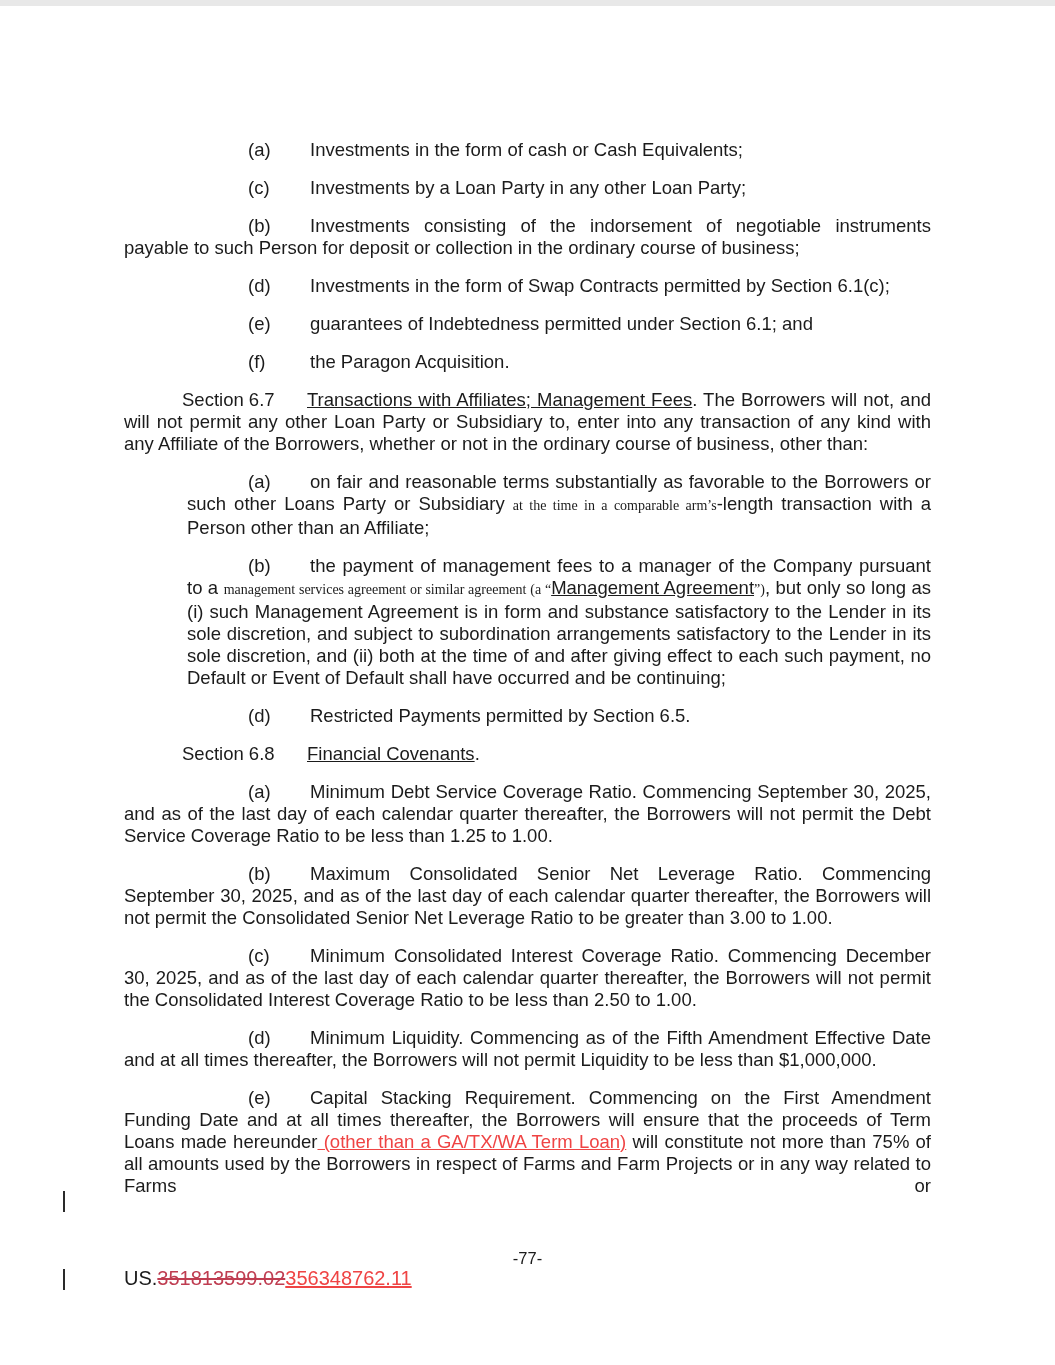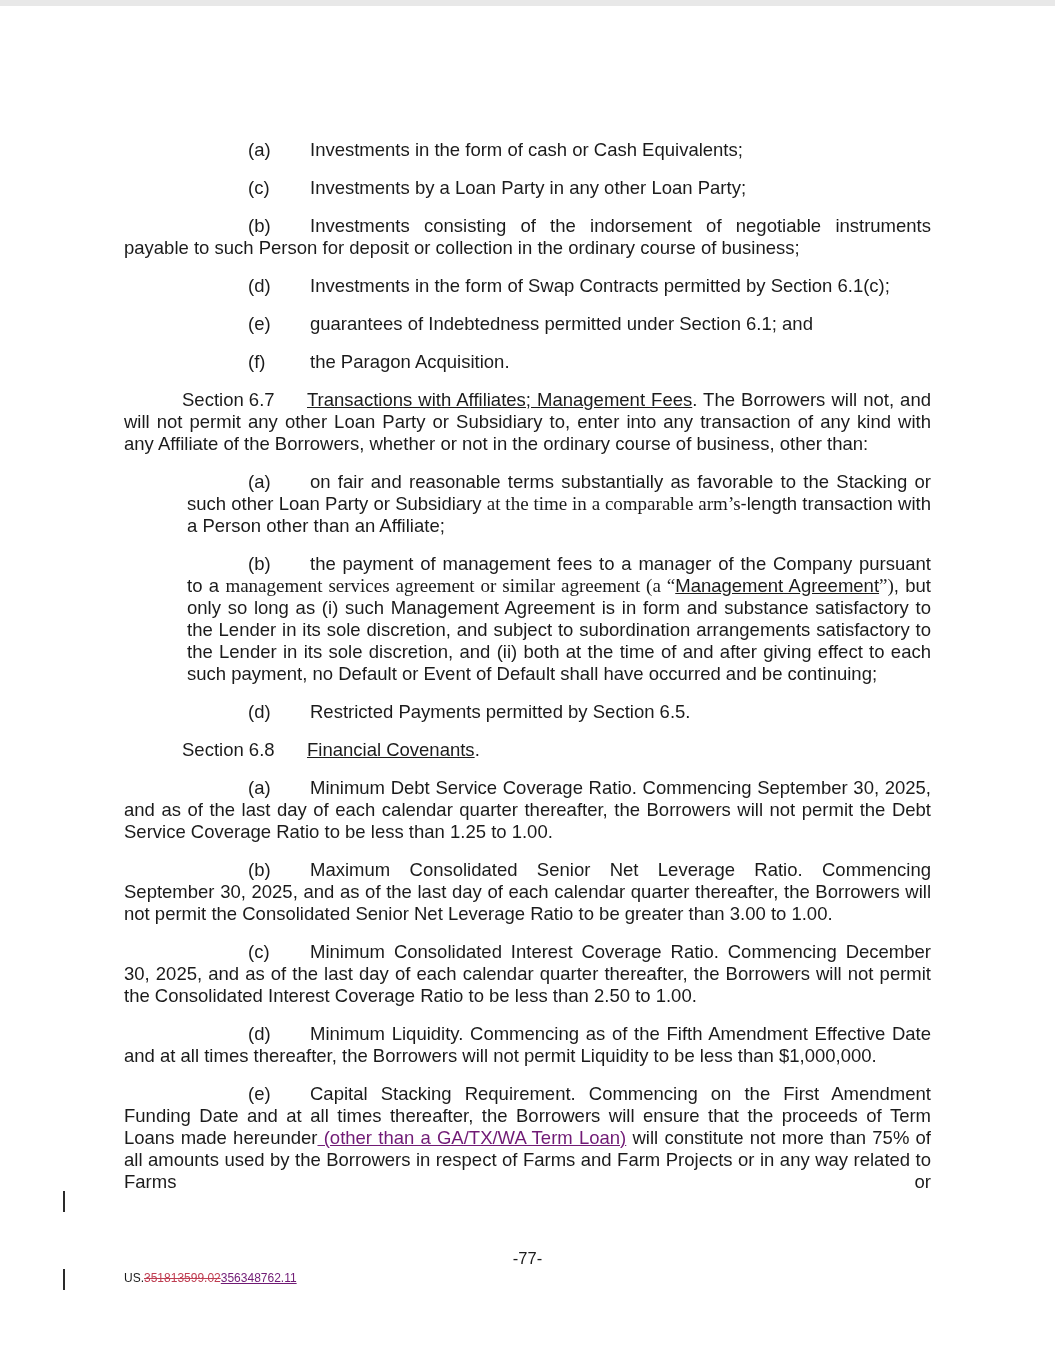--- a/index.html
+++ b/index.html
@@ -27,31 +27,31 @@
   
   p.sub { margin-left:63px; text-indent:61px; }
   
   p.fill-last { text-align-last: justify; }
 
   .lbl { display:inline-block; text-indent:0; }
   .lbl.w62  { width:62px; }
   .lbl.w125 { width:125px; }
 
   .u { text-decoration:underline; }
-  .serif { font-family:"Liberation Serif", serif; font-size:19px; }
-  .ins { color:#701a75; text-decoration:underline; }
+  .serif { font-family:"Liberation Serif", serif; font-size:14px; }
+  .ins { color:#ef4444; text-decoration:underline; }
   .del { color:#bf3d51; text-decoration:line-through; }
 
   .footer-pagenum {
     position:absolute; top:1243px; left:0; right:0;
     text-align:center; font-size:16.5px; line-height:19px;
   }
   .footer-docid {
     position:absolute; top:1263px; left:124px;
-    font-size:12px; line-height:19px;
+    font-size:20px; line-height:19px;
   }
   .changebar {
     position:absolute; left:63px; width:2px; height:21px;
     background:#2a2a2a;
   }
   .changebar.b1 { top:1185px; }
   .changebar.b2 { top:1263px; }
 </style>
 </head>
 <body>
@@ -66,21 +66,21 @@
     <p class="item"><span class="lbl w62">(b)</span><span>Investments consisting of the indorsement of negotiable instruments payable to such Person for deposit or collection in the ordinary course of business;</span></p>
 
     <p class="item"><span class="lbl w62">(d)</span><span>Investments in the form of Swap Contracts permitted by Section 6.1(c);</span></p>
 
     <p class="item"><span class="lbl w62">(e)</span><span>guarantees of Indebtedness permitted under Section 6.1; and</span></p>
 
     <p class="item"><span class="lbl w62">(f)</span><span>the Paragon Acquisition.</span></p>
 
     <p class="section"><span class="lbl w125">Section 6.7</span><span class="u">Transactions with Affiliates; Management Fees</span><span>.  The Borrowers will not, and will not permit any other Loan Party or Subsidiary to, enter into any transaction of any kind with any Affiliate of the Borrowers, whether or not in the ordinary course of business, other than:</span></p>
 
-    <p class="sub"><span class="lbl w62">(a)</span><span>on fair and reasonable terms substantially as favorable to the Stacking or such other Loan Party or Subsidiary </span><span class="serif">at the time in a comparable arm’s</span><span>-length transaction with a Person other than an Affiliate;</span></p>
+    <p class="sub"><span class="lbl w62">(a)</span><span>on fair and reasonable terms substantially as favorable to the Borrowers or such other Loans Party or Subsidiary </span><span class="serif">at the time in a comparable arm’s</span><span>-length transaction with a Person other than an Affiliate;</span></p>
 
     <p class="sub"><span class="lbl w62">(b)</span><span>the payment of management fees to a manager of the Company pursuant to a </span><span class="serif">management services agreement or similar agreement (a “</span><span class="u">Management Agreement</span><span class="serif">”)</span><span>, but only so long as (i) such Management Agreement is in form and substance satisfactory to the Lender in its sole discretion, and subject to subordination arrangements satisfactory to the Lender in its sole discretion, and (ii) both at the time of and after giving effect to each such payment, no Default or Event of Default shall have occurred and be continuing;</span></p>
 
 
     <p class="item"><span class="lbl w62">(d)</span><span>Restricted Payments permitted by Section 6.5.</span></p>
 
     <p class="section"><span class="lbl w125">Section 6.8</span><span class="u">Financial Covenants</span><span>.</span></p>
 
     <p class="item"><span class="lbl w62">(a)</span><span>Minimum Debt Service Coverage Ratio.  Commencing September 30, 2025, and as of the last day of each calendar quarter thereafter, the Borrowers will not permit the Debt Service Coverage Ratio to be less than 1.25 to 1.00.</span></p>
 

